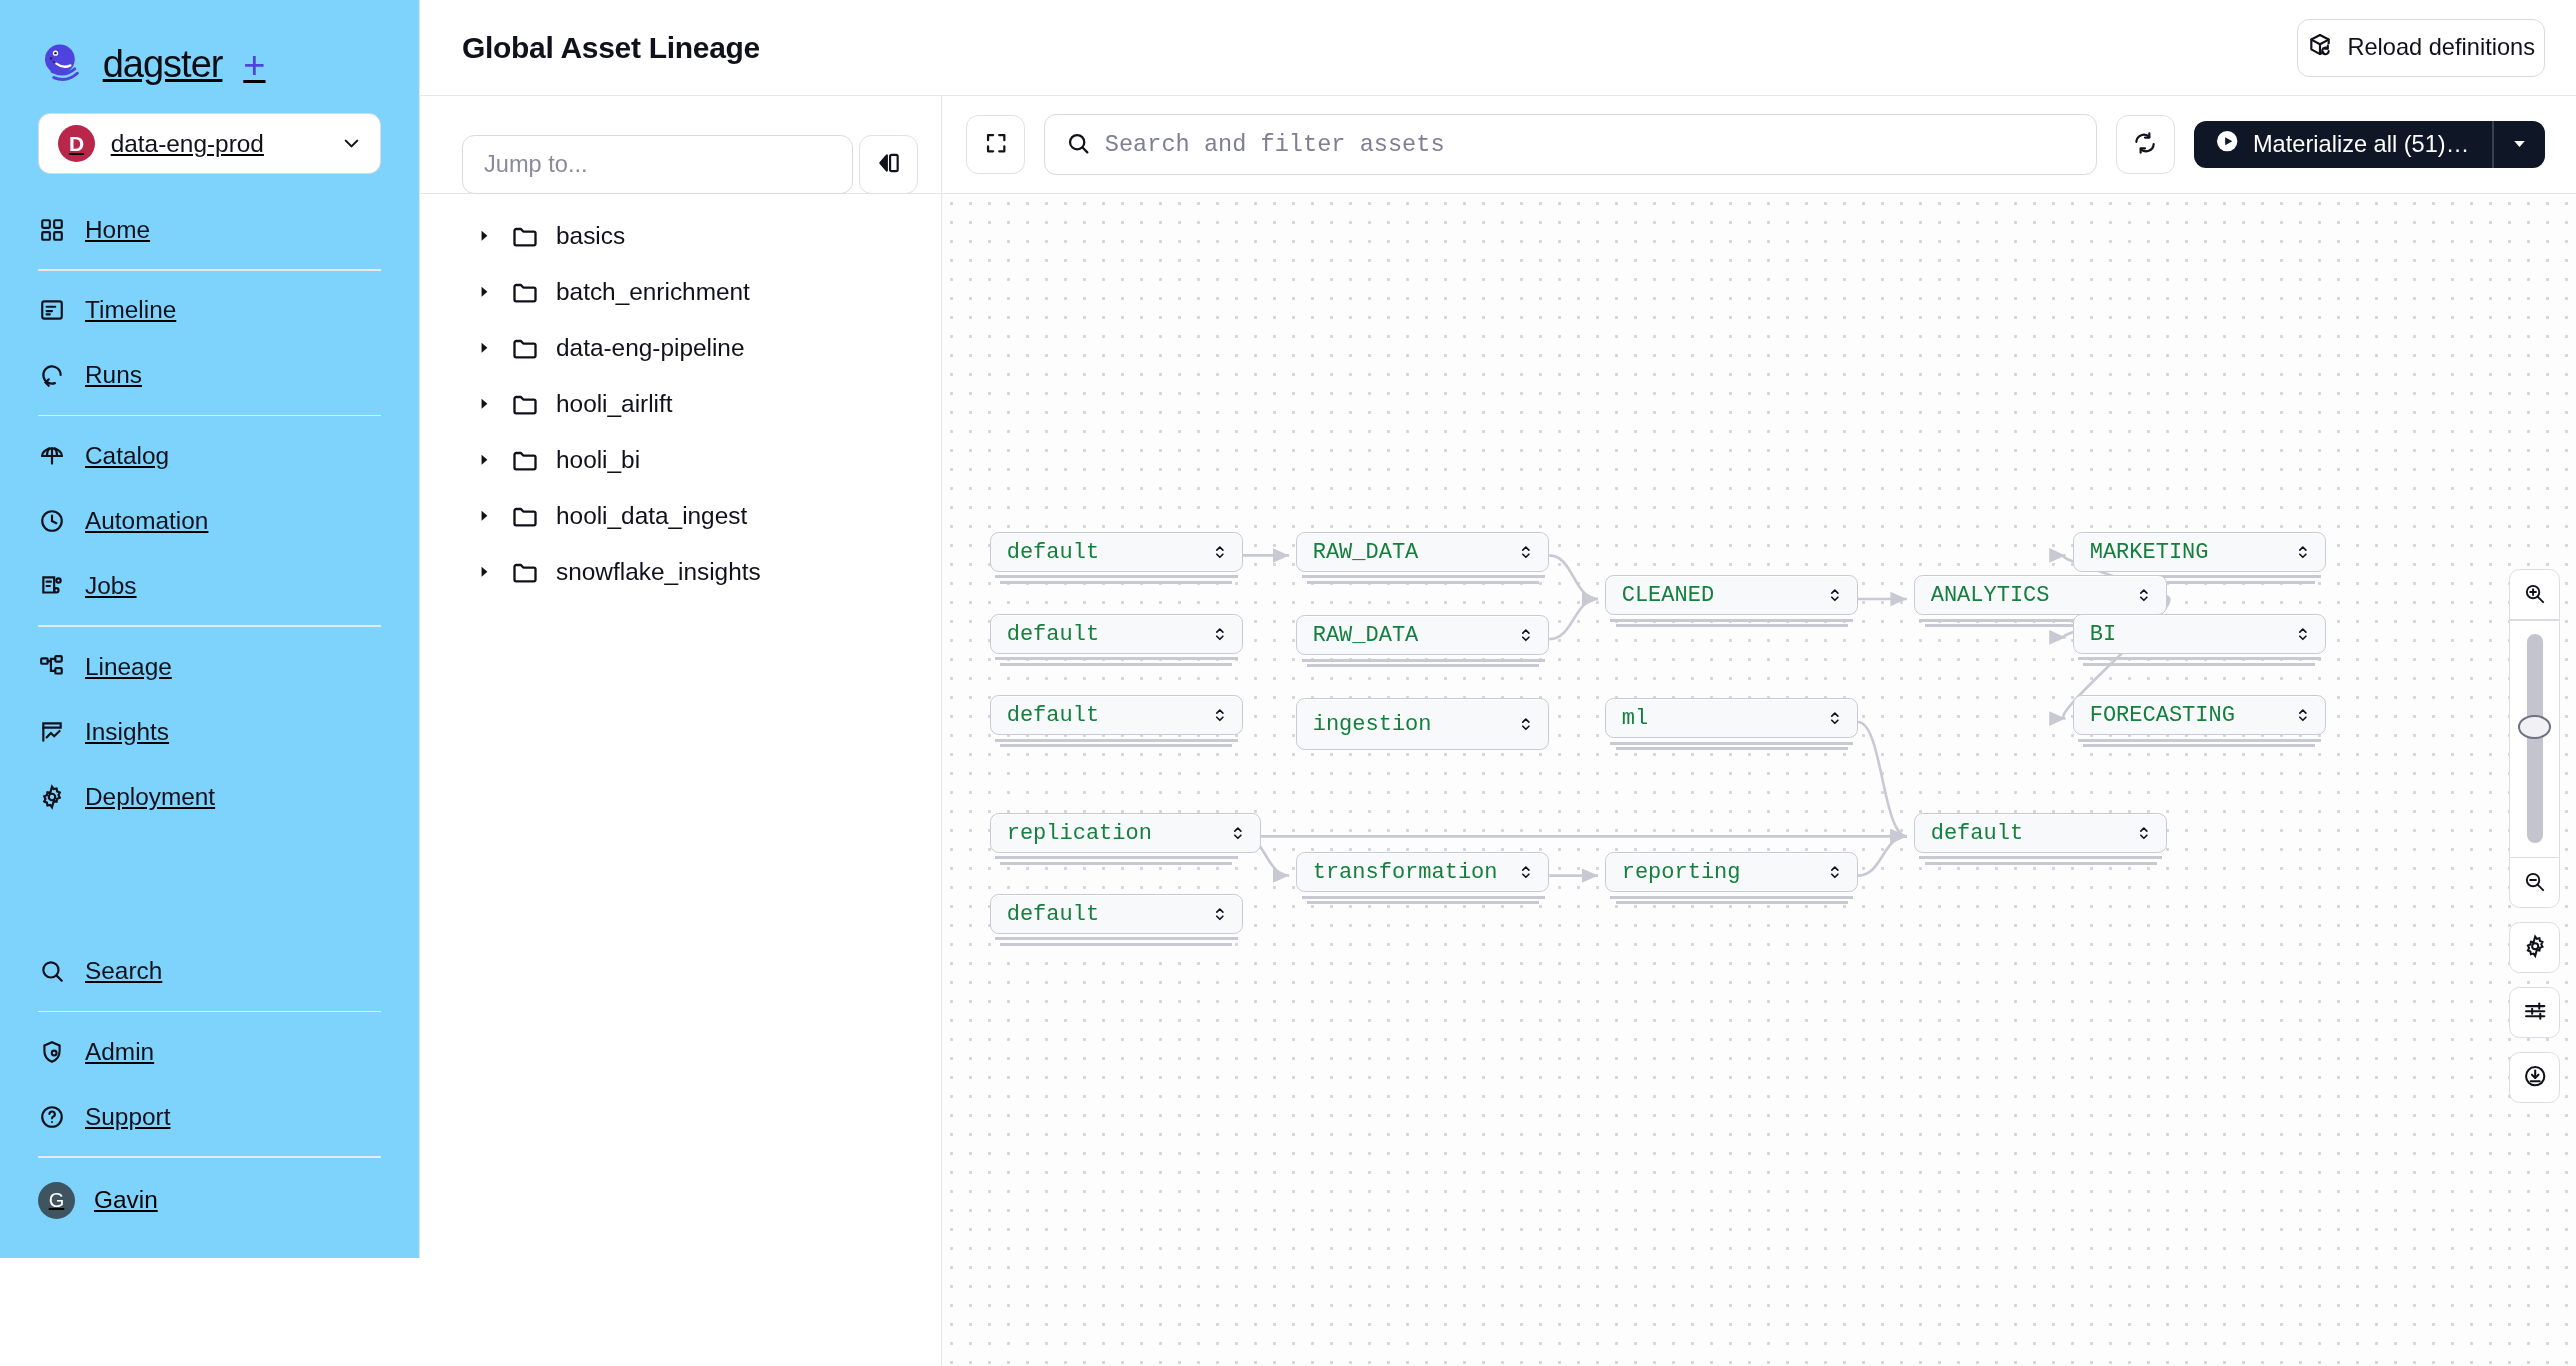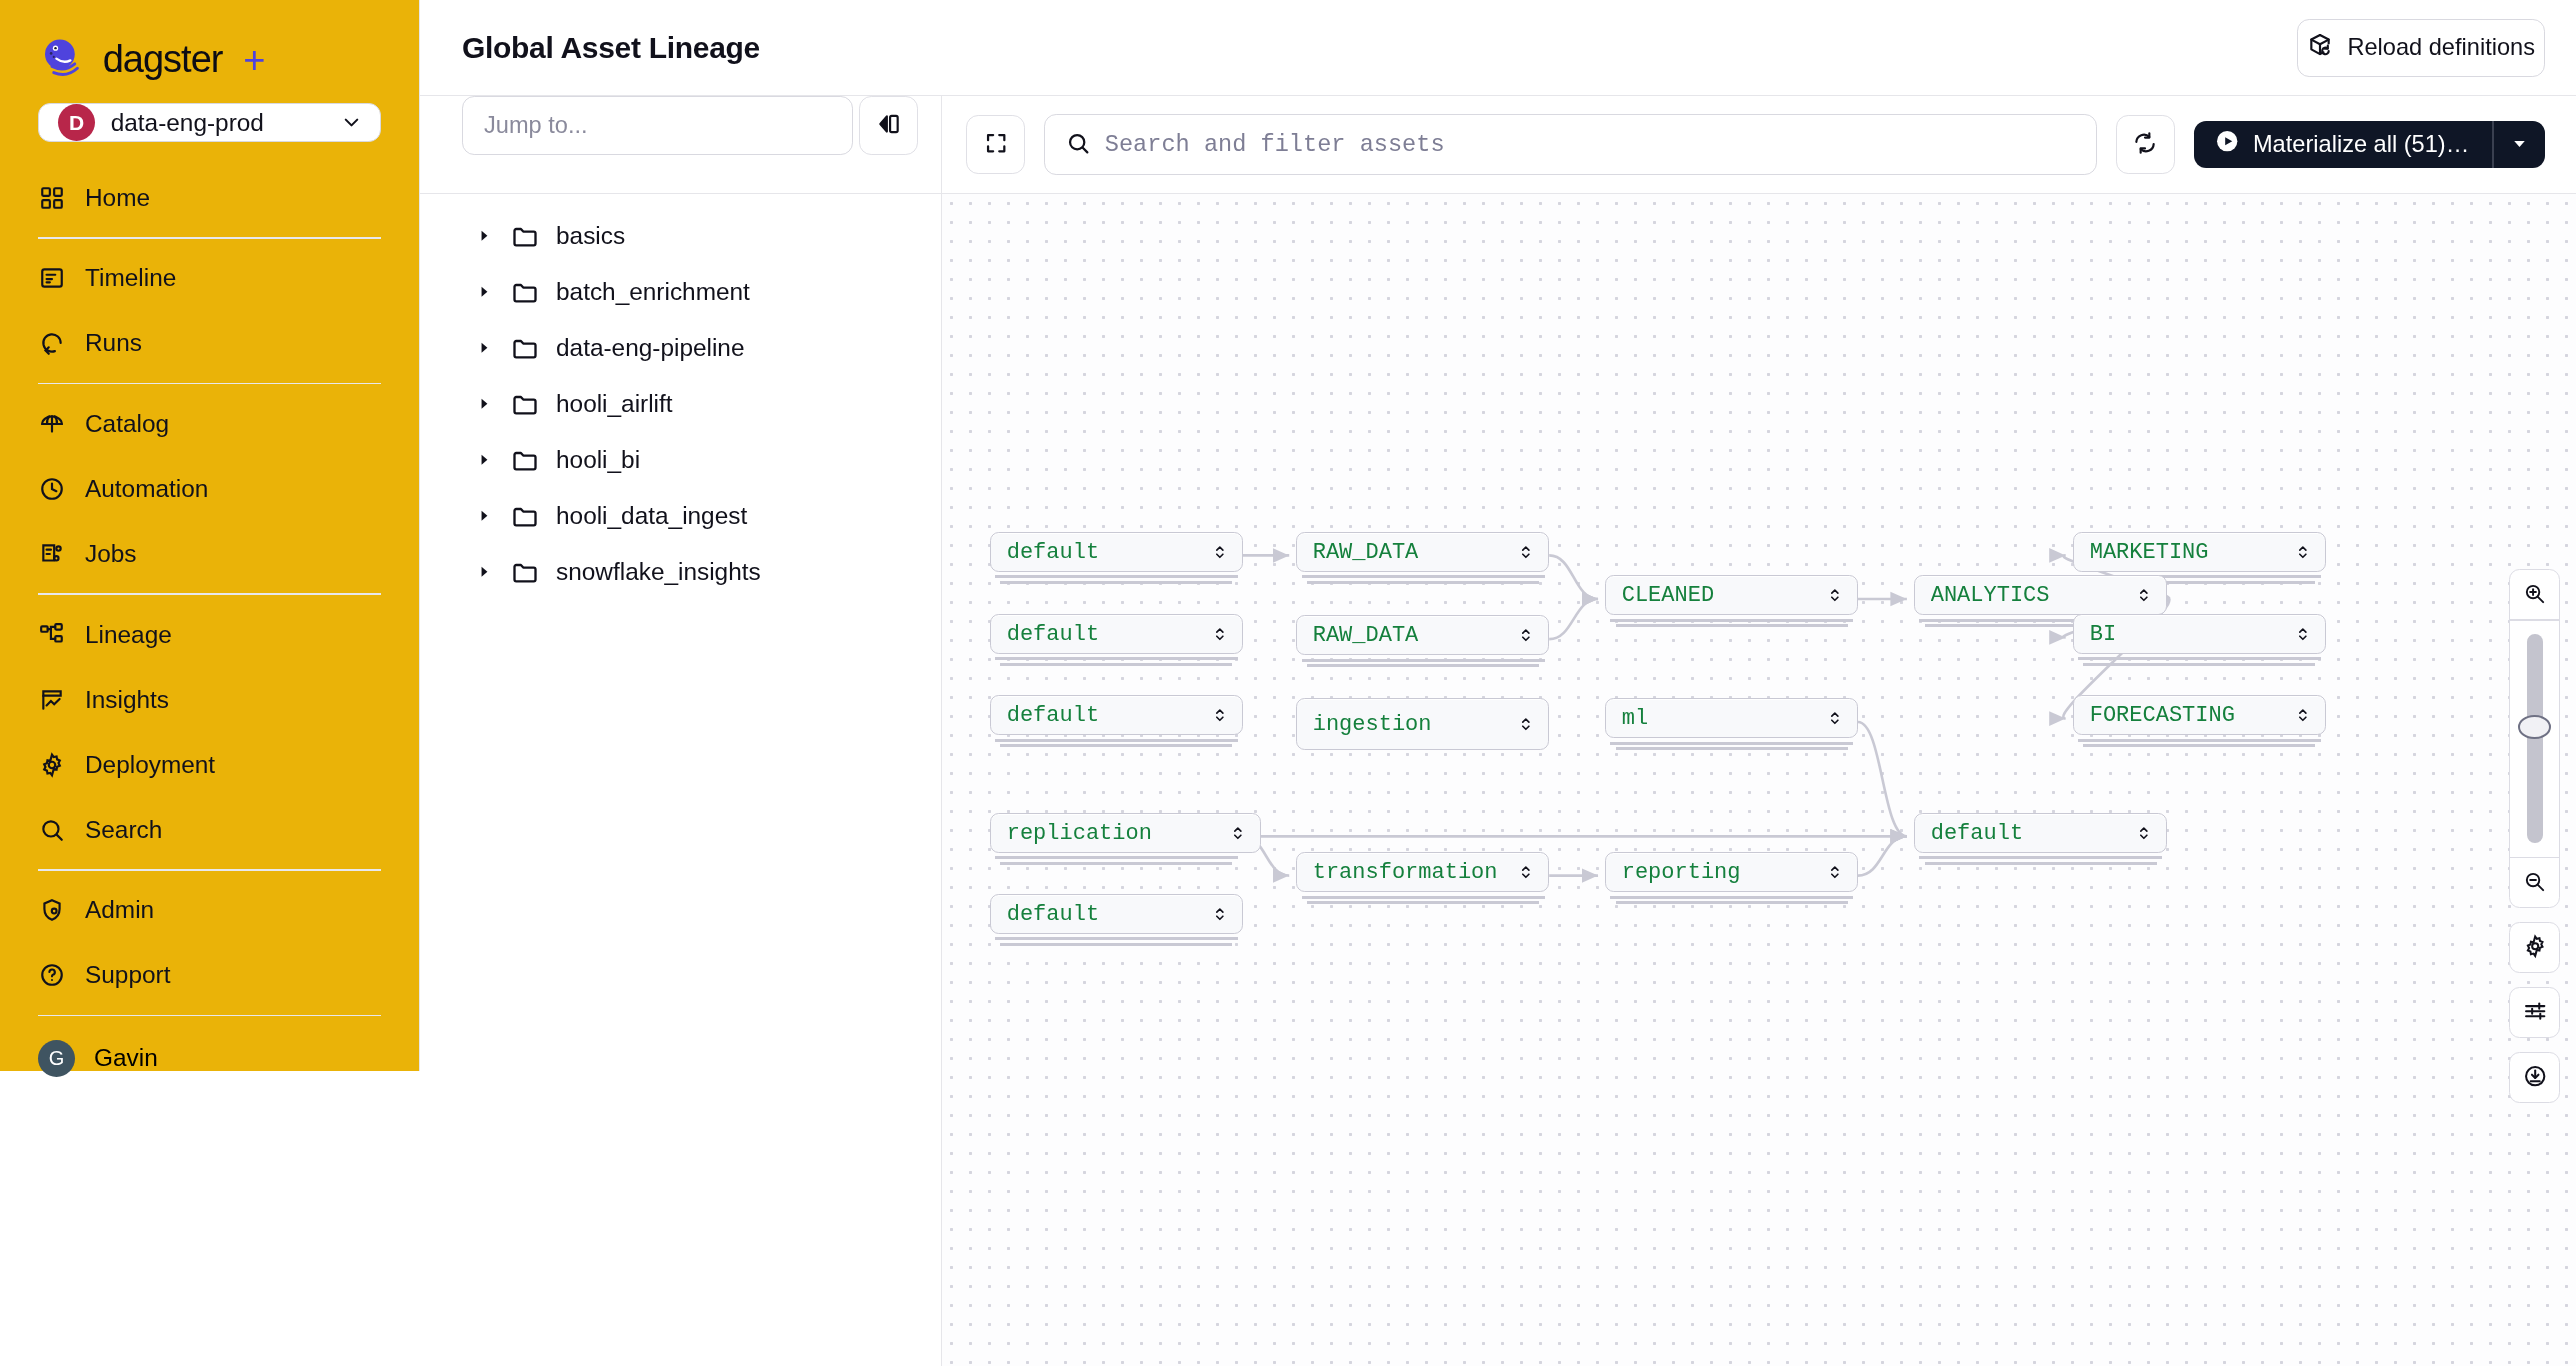--- a/index.html
+++ b/index.html
@@ -7,26 +7,27 @@
     width: 2576px; height: 1367px;
     font-family: "Liberation Sans", sans-serif;
     background: #ffffff;
     overflow: hidden;
     -webkit-font-smoothing: antialiased;
   }
   .app { display: flex; width: 2576px; height: 1367px; }
 
   
   .sidebar {
-    width: 420px; height: 1071px;
-    background: #eab308;
+    width: 420px; height: 1258px;
+    background: #7dd3fc;
     border-right: 1.7px solid #e6e6ea;
     display: flex; flex-direction: column;
     flex: 0 0 420px;
     position: relative;
+    text-decoration: underline;
   }
   .logo-row {
     display: flex; align-items: center; gap: 15.7px;
     padding: 35px 0 0 38px; height: 94px;
   }
   .logo-mark { width: 49px; height: 49px; flex: 0 0 49px; }
   .logo-text { font-size: 38px; font-weight: 400; color: #0d0d14; letter-spacing: -1px; }
   .logo-plus { font-size: 38px; color: #4f43dd; font-weight: 400; margin-left: 5.2px; line-height: 1; }
 
   .deployment {
@@ -85,21 +86,21 @@
     background: #fff; cursor: pointer; font-size: 23.6px; color: #11111b;
   }
 
   .toolbar {
     height: 98px; flex: 0 0 98px;
     display: flex; align-items: center; background: #fff;
     border-bottom: 1.7px solid #e6e6ea;
   }
   .toolbar-left {
     width: 522px; flex: 0 0 522px; height: 98px;
-    display: flex; align-items: flex-start; gap: 6px;
+    display: flex; align-items: flex-end; gap: 6px;
     padding: 0 23px 0 42px;
     border-right: 1.7px solid #e6e6ea;
   }
   .jump-input {
     flex: 1; height: 59px;
     border: 1.7px solid #d9d9e0; border-radius: 12.2px;
     padding: 0 21px; font-size: 23.6px; color: #11111b;
     font-family: "Liberation Sans", sans-serif; background: #fff;
     outline: none;
   }

